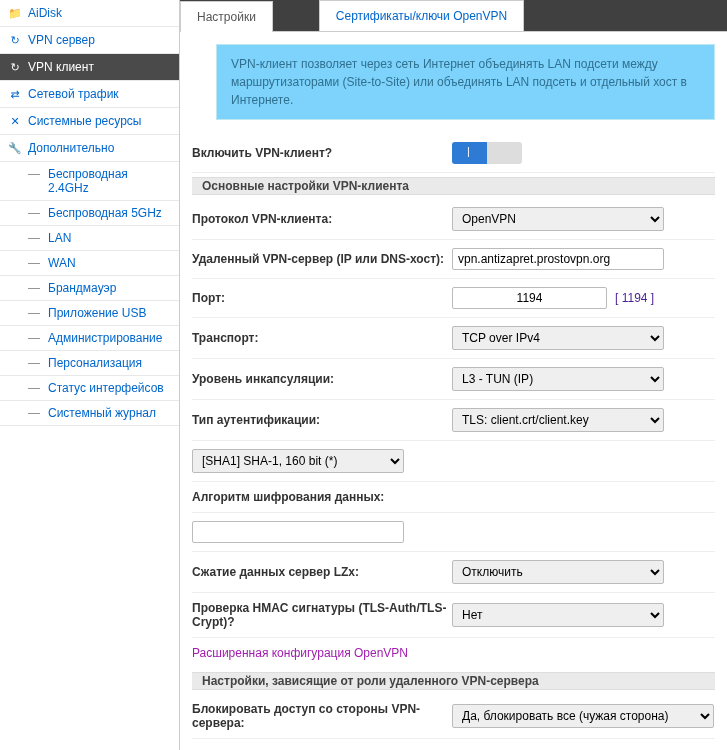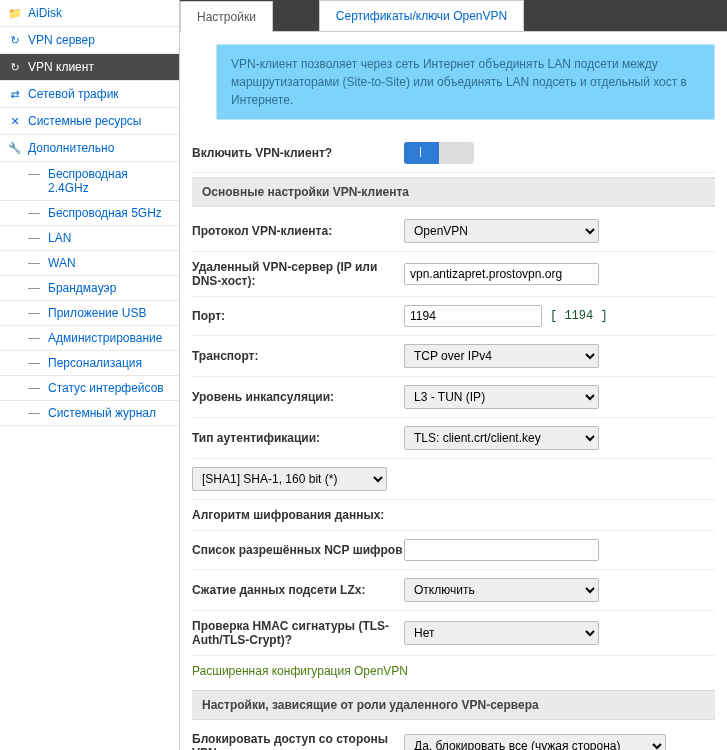--- a/index.html
+++ b/index.html
@@ -10,29 +10,29 @@
 .sidebar-item .icon { width: 14px; height: 14px; margin-right: 6px; display: inline-flex; align-items: center; justify-content: center; font-size: 11px; }
 .sidebar-sub { padding: 5px 8px 5px 28px; color: #0066cc; cursor: pointer; border-bottom: 1px solid #e8e8e8; display: flex; align-items: flex-start; }
 .sidebar-sub::before { content: "—"; margin-right: 8px; color: #888; }
 .main { flex: 1; background: #fff; }
 .tabs { display: flex; border-bottom: 1px solid #ccc; background: #404040; gap: 47px; }
 .tab { padding: 8px 16px; color: #0066cc; cursor: pointer; border: 1px solid #ccc; border-bottom: none; background: #fff; margin-right: -1px; }
 .tab.active { color: #555; background: #fff; position: relative; top: 1px; }
 .content { padding: 12px; }
 .infobox { background: #7dd3fc; border: 1px solid #bce8f1; color: #31708f; padding: 10px 14px; border-radius: 0; margin-bottom: 14px; line-height: 1.5; margin-left: 24px; }
 .form-row { display: flex; align-items: center; padding: 8px 0; border-bottom: 1px solid #eee; }
-.form-row label { width: 212px; font-weight: bold; color: #333; }
+.form-row label { width: 260px; font-weight: bold; color: #333; }
 .form-row .control { flex: 1; display: flex; align-items: center; }
-.form-row select, .form-row input[type="text"] { width: 195px; padding: 3px 5px; border: 1px solid #bbb; border-radius: 2px; font-size: 12px; }
-.port-hint { margin-left: 8px; color: #14532d; font-family: Liberation Mono, monospace; }
-.section-header { background: #eaeaea; padding: 7px 10px; font-weight: bold; color: #444; margin: 4px 0; border-top: 1px solid #ddd; border-bottom: 1px solid #ddd; }
+.form-row select, .form-row input[type="text"] { width: 212px; padding: 3px 5px; border: 1px solid #bbb; border-radius: 2px; font-size: 12px; }
+.port-hint { margin-left: 8px; color: #4c1d95; }
+.section-header { background: #eaeaea; padding: 1px 10px; font-weight: bold; color: #444; margin: 4px 0; border-top: 1px solid #ddd; border-bottom: 1px solid #ddd; }
 .toggle { width: 70px; height: 22px; background: #ddd; border-radius: 3px; position: relative; cursor: pointer; display: inline-block; }
 .toggle::before { content: ""; position: absolute; left: 0; top: 0; width: 35px; height: 22px; background: #2e7bd6; border-radius: 3px 0 0 3px; }
 .toggle::after { content: "|"; position: absolute; left: 15px; top: 3px; color: #fff; font-size: 11px; }
-.link { color: #4d7c0f; cursor: pointer; padding: 8px 0; display: block; }
+.link { color: #a21caf; cursor: pointer; padding: 8px 0; display: block; }
 .deps-row .control select { width: 262px; }
 </style>
 </head>
 <body>
 
 <div class="sidebar">
   <div class="sidebar-item">
       <span class="icon">📁</span>
       <span>AiDisk</span>
     </div>
@@ -113,21 +113,21 @@
     </div>
     <div class="form-row">
       <label>Удаленный VPN-сервер (IP или DNS-хост):</label>
       <div class="control">
           <input type="text" value="vpn.antizapret.prostovpn.org" style="">
         </div>
     </div>
     <div class="form-row">
       <label>Порт:</label>
       <div class="control">
-          <input type="text" style="width: 138px;" value="1194">
+          <input type="text" style="width: 155px; text-align: center;" value="1194">
           <span class="port-hint">[ 1194 ]</span>
         </div>
     </div>
     <div class="form-row">
       <label>Транспорт:</label>
       <div class="control">
           <select><option>TCP over IPv4</option></select>
         </div>
     </div>
     <div class="form-row">
@@ -144,27 +144,26 @@
     </div>
     <div class="form-row">
       <div class="control">
           <select><option>[SHA1] SHA-1, 160 bit (*)</option></select>
         </div>
     </div>
     <div class="form-row">
       <label>Алгоритм шифрования данных:</label>
     </div>
     <div class="form-row">
-      <label>Список разрешённых NCP шифров</label>
       <div class="control">
           <input type="text" value="" style="">
         </div>
     </div>
     <div class="form-row">
-      <label>Сжатие данных подсети LZx:</label>
+      <label>Сжатие данных сервер LZx:</label>
       <div class="control">
           <select><option>Отключить</option></select>
         </div>
     </div>
     <div class="form-row">
       <label>Проверка HMAC сигнатуры (TLS-Auth/TLS-Crypt)?</label>
       <div class="control">
           <select><option>Нет</option></select>
         </div>
     </div>

